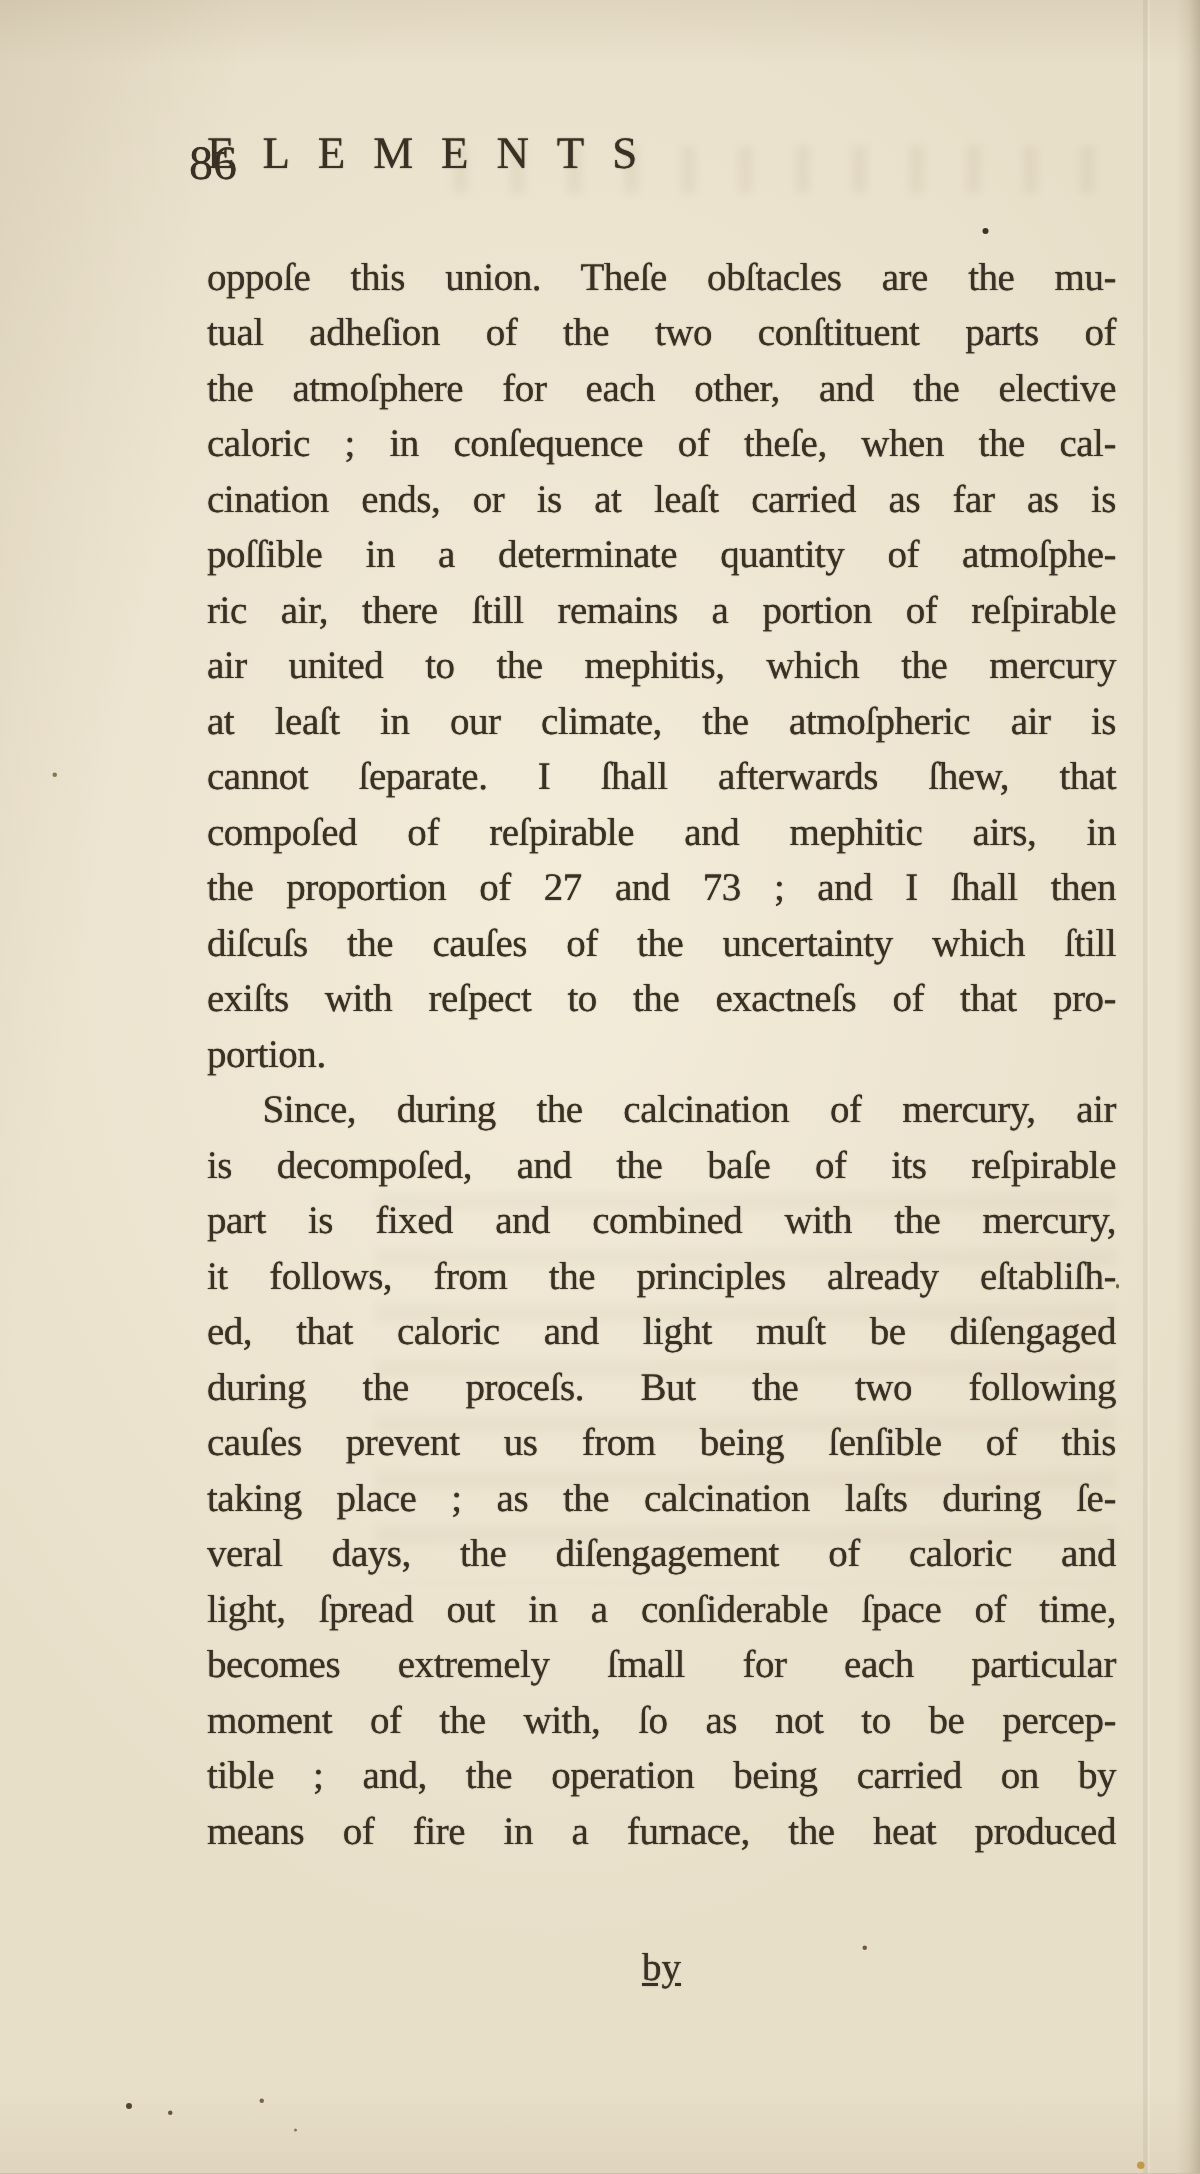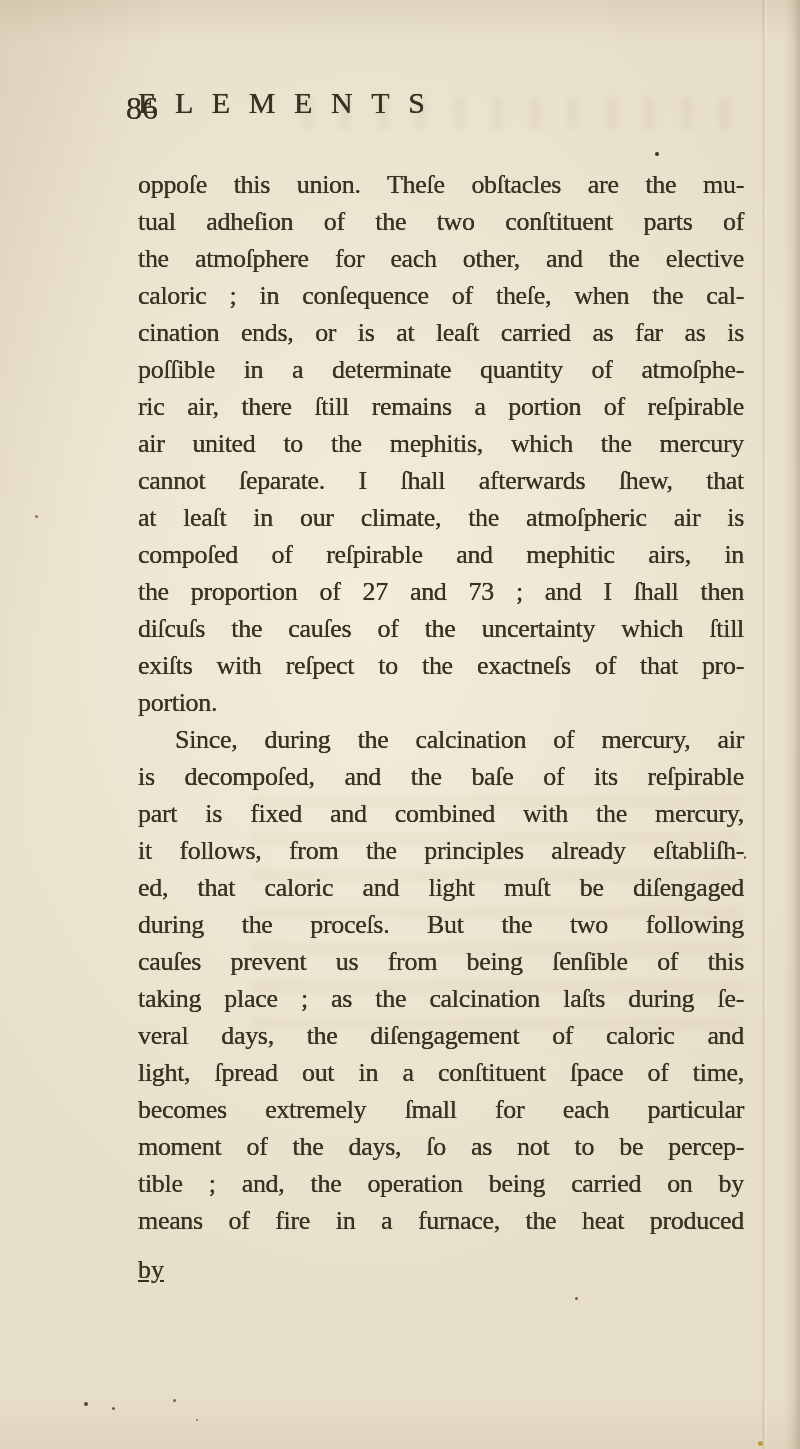--- a/index.html
+++ b/index.html
@@ -42,22 +42,22 @@
   
   .text-block {
     position:absolute; left:138px; top:166px; width:606px;
     font-size:26px; line-height:37px; letter-spacing:-0.012em;
     text-shadow:0 0 0.5px rgba(58,48,36,0.9), 0 0 1.3px rgba(58,48,36,0.22);
   }
   .line { text-align:justify; text-align-last:justify; white-space:normal; }
   .line.no-just { text-align-last:left; }
   .line.indent { text-indent:37px; }
   .catchword-line {
-    position:absolute; left:138px; top:1255px; width:606px;
-    font-size:26px; text-align:left;
+    position:absolute; left:138px; top:1297px; width:606px;
+    font-size:26px; text-align:center;
     text-shadow:0 0 0.5px rgba(58,48,36,0.9), 0 0 1.3px rgba(58,48,36,0.22);
     text-decoration:underline;
   }
 </style>
 </head>
 <body>
 
 <div class="page">
 
   <div class="ghost ghost-header"></div>
@@ -84,38 +84,38 @@
 
   <main class="text-block" id="text-block">
       <div class="line">oppoſe this union.  Theſe obſtacles are the mu-</div>
       <div class="line">tual adheſion of the two conſtituent parts of</div>
       <div class="line">the atmoſphere for each other, and the elective</div>
       <div class="line">caloric ; in conſequence of theſe, when the cal-</div>
       <div class="line">cination ends, or is at leaſt carried as far as is</div>
       <div class="line">poſſible in a determinate quantity of atmoſphe-</div>
       <div class="line">ric air, there ſtill remains a portion of reſpirable</div>
       <div class="line">air united to the mephitis, which the mercury</div>
+      <div class="line">at leaſt in our climate, the atmoſpheric air is</div>
       <div class="line">cannot ſeparate.  I ſhall afterwards ſhew, that</div>
-      <div class="line">at leaſt in our climate, the atmoſpheric air is</div>
       <div class="line">compoſed of reſpirable and mephitic airs, in</div>
       <div class="line">the proportion of 27 and 73 ; and I ſhall then</div>
       <div class="line">diſcuſs the cauſes of the uncertainty which ſtill</div>
       <div class="line">exiſts with reſpect to the exactneſs of that pro-</div>
       <div class="line no-just">portion.</div>
       <div class="line indent">Since, during the calcination of mercury, air</div>
       <div class="line">is decompoſed, and the baſe of its reſpirable</div>
       <div class="line">part is fixed and combined with the mercury,</div>
       <div class="line">it follows, from the principles already eſtabliſh-</div>
       <div class="line">ed, that caloric and light muſt be diſengaged</div>
       <div class="line">during the proceſs.  But the two following</div>
       <div class="line">cauſes prevent us from being ſenſible of this</div>
       <div class="line">taking place ; as the calcination laſts during ſe-</div>
       <div class="line">veral days, the diſengagement of caloric and</div>
-      <div class="line">light, ſpread out in a conſtituent ſpace of time,</div>
+      <div class="line">light, ſpread out in a conſiderable ſpace of time,</div>
       <div class="line">becomes extremely ſmall for each particular</div>
-      <div class="line">moment of the days, ſo as not to be percep-</div>
+      <div class="line">moment of the with, ſo as not to be percep-</div>
       <div class="line">tible ; and, the operation being carried on by</div>
       <div class="line">means of fire in a furnace, the heat produced</div>
     </main>
 
   <div class="catchword-line">by</div>
 
 </div>
 
 </body></html>

